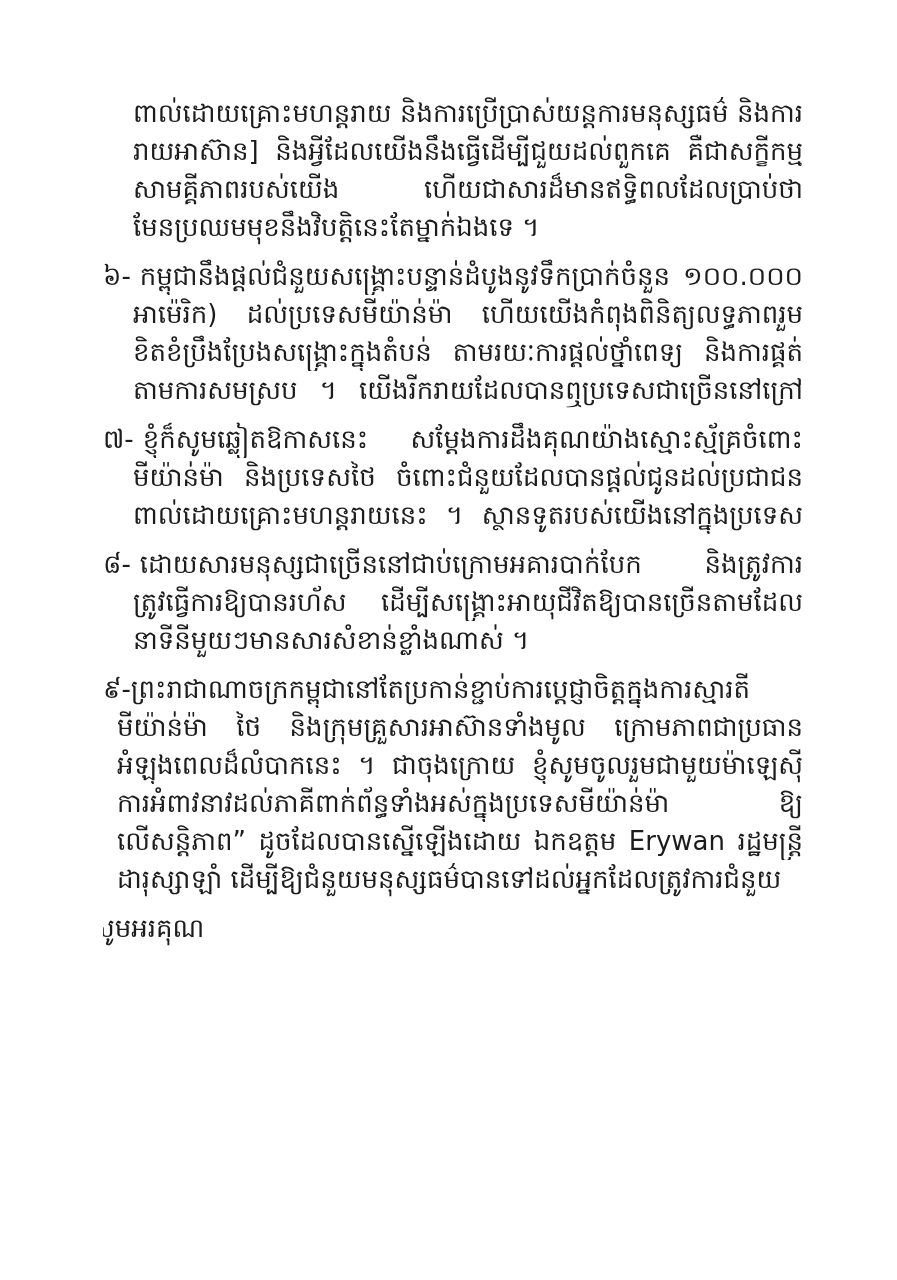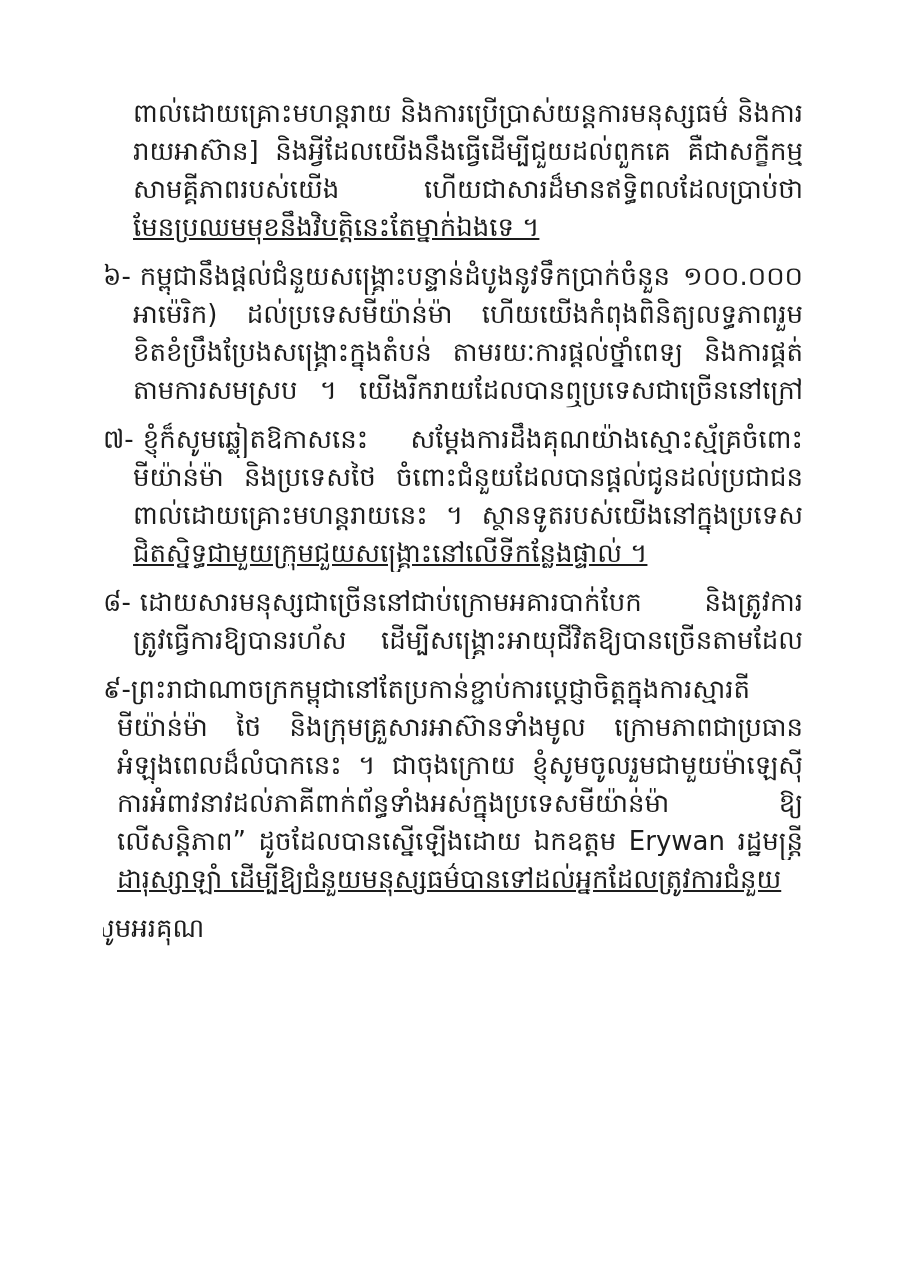--- a/index.html
+++ b/index.html
@@ -35,21 +35,20 @@
   
   .line {
     height: 38px;
     overflow: hidden;
     text-align: justify;
     text-align-last: justify;
   }
   .line--last {
     text-align: left;
     text-align-last: left;
-    text-decoration: underline;
   }
   
   .para--intro .line { padding-left: 30px; }
   .para--p6 .line, .para--p7 .line, .para--p8 .line { padding-left: 30px; }
   .para--p6 .line--first, .para--p7 .line--first, .para--p8 .line--first { padding-left: 0; }
   .para--p9 .line { padding-left: 14px; }
   .para--p9 .line--first { padding-left: 0; }
   .para--p6 .para-num, .para--p7 .para-num, .para--p8 .para-num { margin-right: 9px; }
   .para--p9 .para-num { margin-right: 0; }
   .closing {
@@ -73,25 +72,25 @@
       <div class="para para--p6">
         <div class="line line--first"><span class="para-num">៦-</span><span>កម្ពុជានឹងផ្តល់ជំនួយសង្គ្រោះបន្ទាន់ដំបូងនូវទឹកប្រាក់ចំនួន ១០០.០០០ ដុល្លារ (១០ម៉ឺនដុល្លារ</span></div>
         <div class="line"><span>អាម៉េរិក) ដល់ប្រទេសមីយ៉ាន់ម៉ា ហើយយើងកំពុងពិនិត្យលទ្ធភាពរួមចំណែកបន្ថែមទៀតដល់កិច្ច</span></div>
         <div class="line"><span>ខិតខំប្រឹងប្រែងសង្គ្រោះក្នុងតំបន់ តាមរយៈការផ្តល់ថ្នាំពេទ្យ និងការផ្គត់ផ្គង់សំខាន់ៗផ្សេងទៀត</span></div>
         <div class="line"><span>តាមការសមស្រប ។ យើងរីករាយដែលបានឮប្រទេសជាច្រើននៅក្រៅតំបន់ក៏ផ្តល់ជំនួយ</span></div>
       </div>
       <div class="para para--p7">
         <div class="line line--first"><span class="para-num">៧-</span><span>ខ្ញុំក៏សូមឆ្លៀតឱកាសនេះ សម្តែងការដឹងគុណយ៉ាងស្មោះស្ម័គ្រចំពោះរដ្ឋាភិបាលនៃប្រទេស</span></div>
         <div class="line"><span>មីយ៉ាន់ម៉ា និងប្រទេសថៃ ចំពោះជំនួយដែលបានផ្តល់ជូនដល់ប្រជាជនកម្ពុជា ដែលរងផលប៉ះ</span></div>
         <div class="line"><span>ពាល់ដោយគ្រោះមហន្តរាយនេះ ។ ស្ថានទូតរបស់យើងនៅក្នុងប្រទេសនីមួយៗ កំពុងធ្វើការយ៉ាង</span></div>
-        <div class="line line--last"><span>ជិតស្និទ្ធជាមួយក្រុមជួយសង្គ្រោះនៅលើទីកន្លែងផ្ទាល់ ។</span></div>
       </div>
       <div class="para para--p8">
         <div class="line line--first"><span class="para-num">៨-</span><span>ដោយសារមនុស្សជាច្រើននៅជាប់ក្រោមអគារបាក់បែក និងត្រូវការជំនួយផ្នែកវេជ្ជសាស្ត្រ យើង</span></div>
         <div class="line"><span>ត្រូវធ្វើការឱ្យបានរហ័ស ដើម្បីសង្គ្រោះអាយុជីវិតឱ្យបានច្រើនតាមដែលអាចធ្វើទៅបាន ។ រាល់</span></div>
+        <div class="line line--last"><span>នាទីនីមួយៗមានសារសំខាន់ខ្លាំងណាស់ ។</span></div>
       </div>
       <div class="para para--p9">
         <div class="line line--first"><span class="para-num">៩-</span><span>ព្រះរាជាណាចក្រកម្ពុជានៅតែប្រកាន់ខ្ជាប់ការប្តេជ្ញាចិត្តក្នុងការស្មារតីសាមគ្គីភាពជាមួយប្រទេស</span></div>
         <div class="line"><span>មីយ៉ាន់ម៉ា ថៃ និងក្រុមគ្រួសារអាស៊ានទាំងមូល ក្រោមភាពជាប្រធានអាស៊ានរបស់ម៉ាឡេស៊ី ក្នុង</span></div>
         <div class="line"><span>អំឡុងពេលដ៏លំបាកនេះ ។ ជាចុងក្រោយ ខ្ញុំសូមចូលរួមជាមួយម៉ាឡេស៊ី និងសហការីផ្សេងទៀត ធ្វើ</span></div>
         <div class="line"><span>ការអំពាវនាវដល់ភាគីពាក់ព័ន្ធទាំងអស់ក្នុងប្រទេសមីយ៉ាន់ម៉ា ឱ្យមានបទឈប់បាញ់ ដោយ“ផ្តោត</span></div>
         <div class="line"><span>លើសន្តិភាព” ដូចដែលបានស្នើឡើងដោយ ឯកឧត្តម Erywan រដ្ឋមន្ត្រីការបរទេសប្រុយណេ</span></div>
         <div class="line line--last"><span>ដារុស្សាឡាំ ដើម្បីឱ្យជំនួយមនុស្សធម៌បានទៅដល់អ្នកដែលត្រូវការជំនួយជាចាំបាច់ ។</span></div>
       </div>
       <div class="closing">សូមអរគុណ</div>

